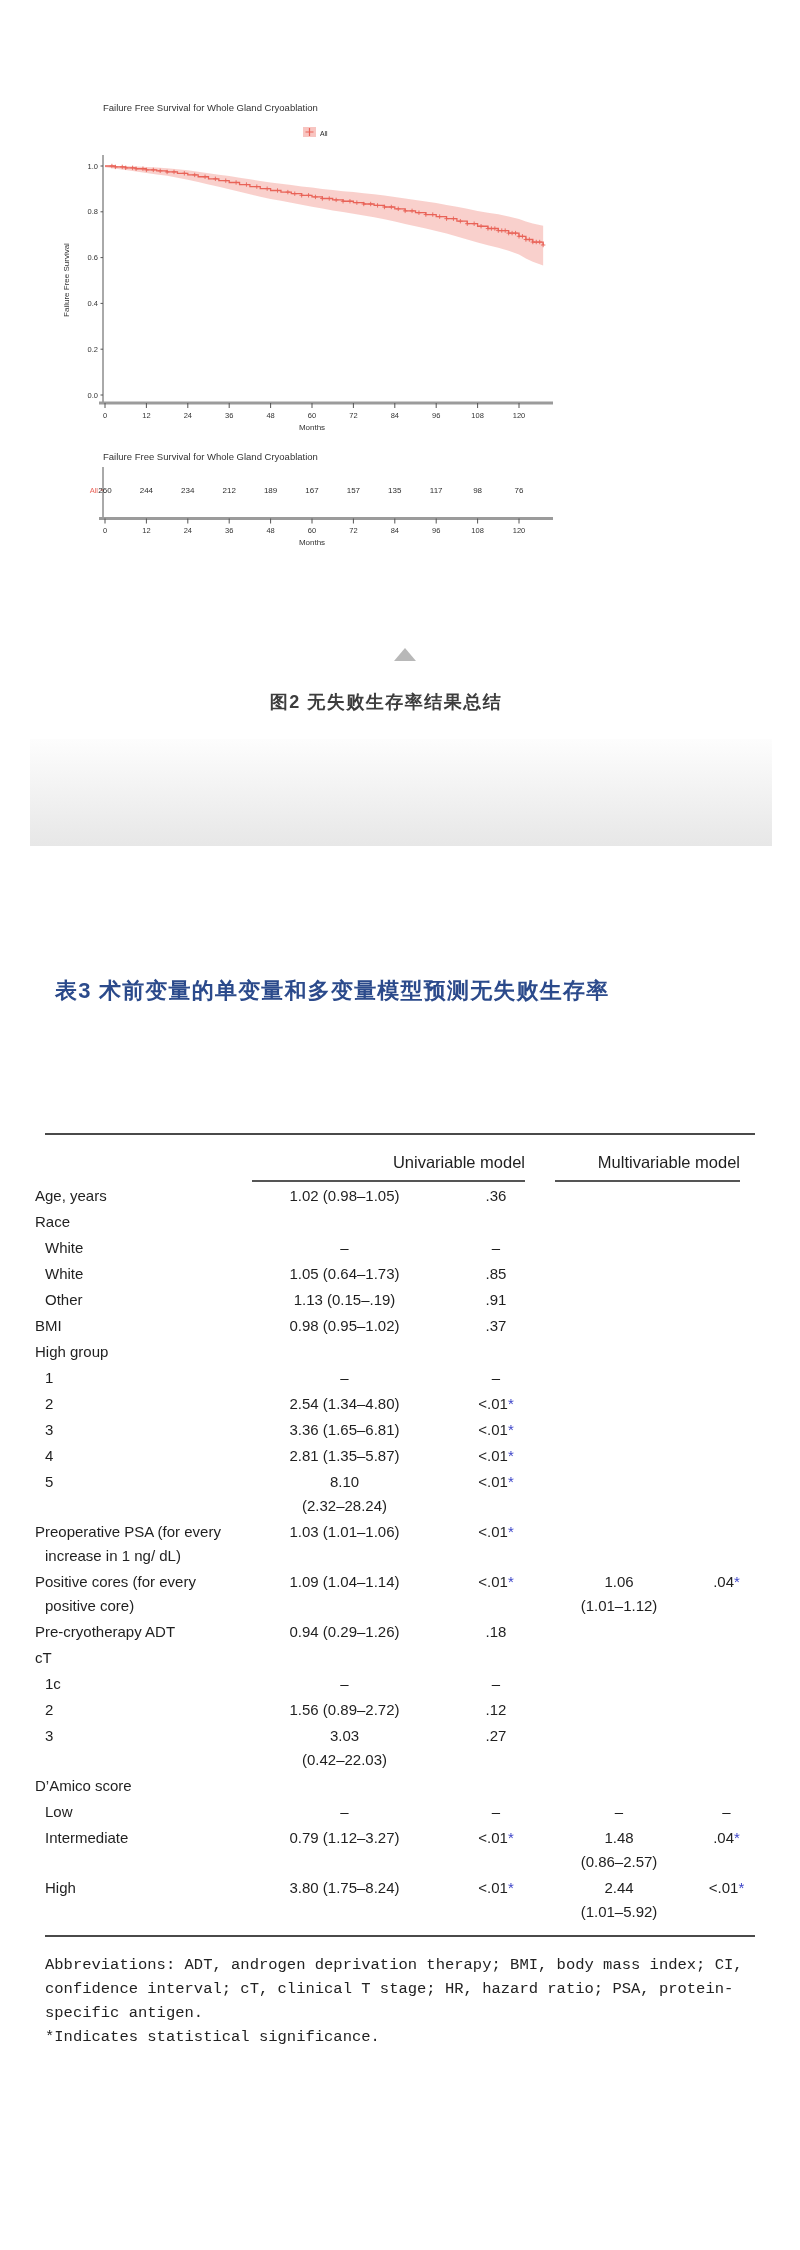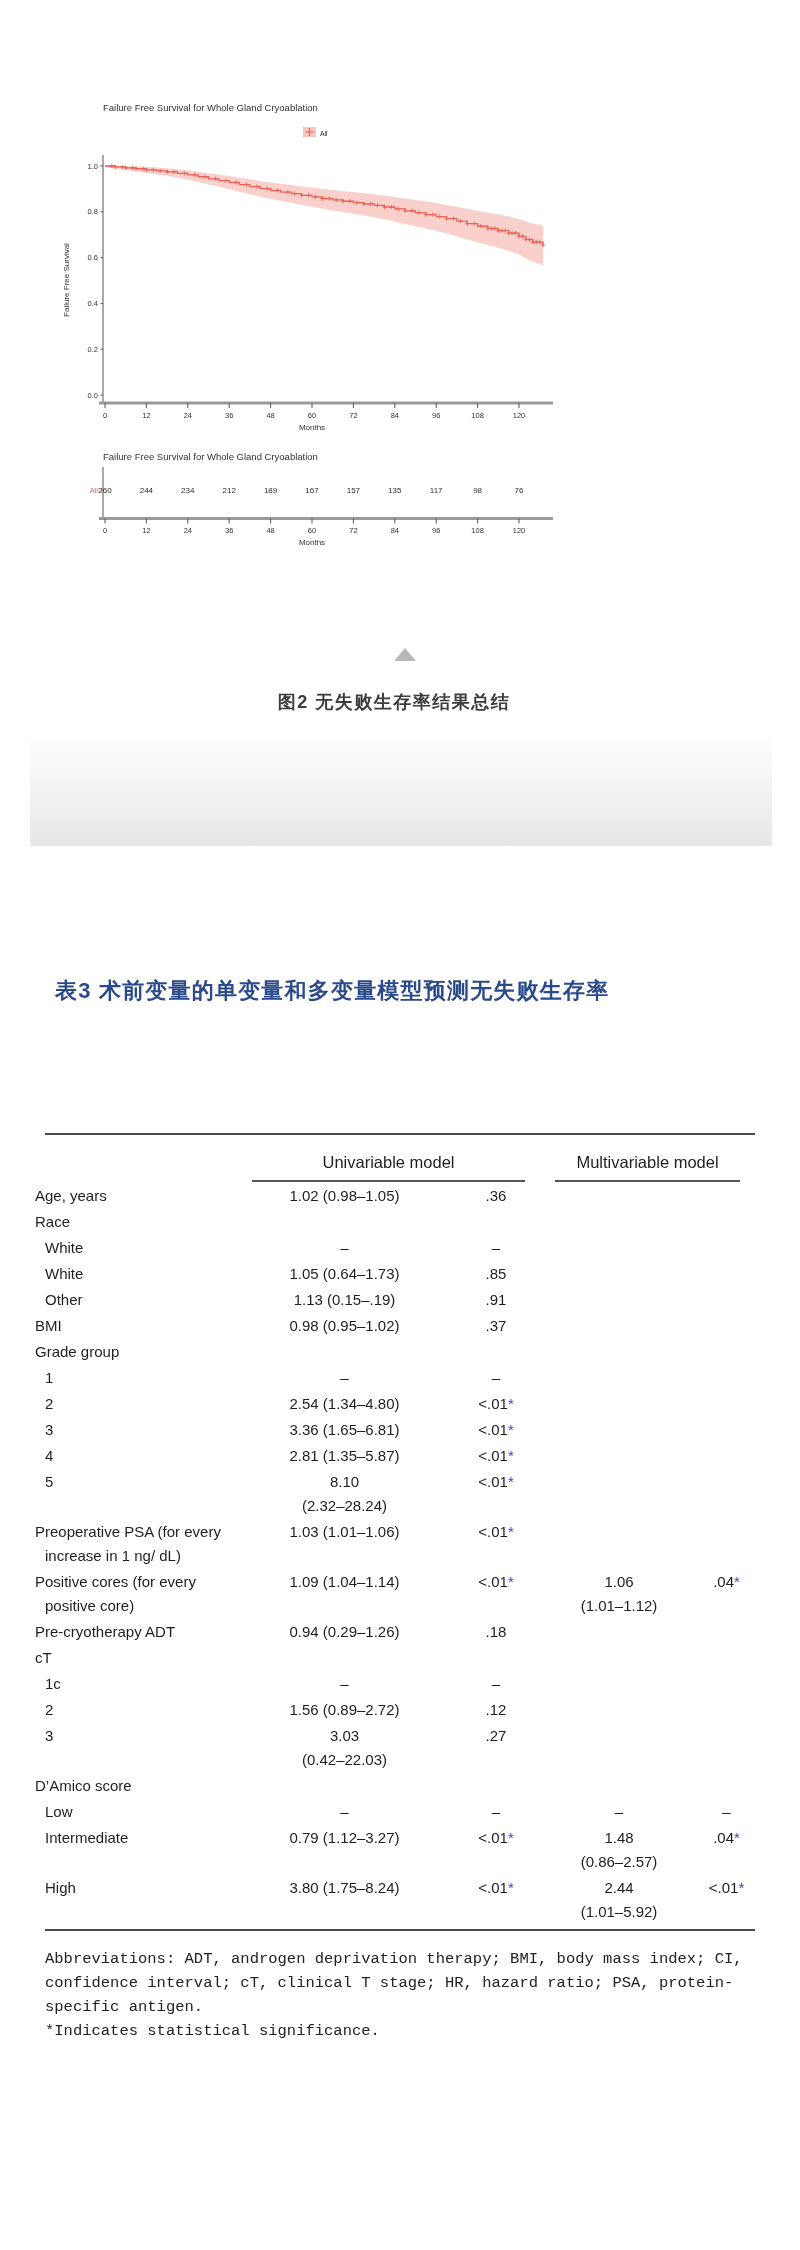--- a/index.html
+++ b/index.html
@@ -7,47 +7,47 @@
     width:800px;height:2250px;position:relative;background:#ffffff;
     font-family:"Liberation Sans",sans-serif;color:#1f1f1f;
   }
   #km-figure{position:absolute;left:55px;top:70px;}
   .collapse-triangle{
     position:absolute;left:394px;top:648px;width:0;height:0;
     border-left:11px solid transparent;border-right:11px solid transparent;
     border-bottom:13px solid #b8b8b8;cursor:pointer;
   }
   .fig-caption{
-    position:absolute;left:12px;top:690px;width:764px;text-align:center;
+    position:absolute;left:4px;top:690px;width:764px;text-align:center;
     font-size:18px;font-weight:bold;color:#3d3d3d;letter-spacing:1.5px;
   }
   .gray-band{
     position:absolute;left:30px;top:739px;width:742px;height:107px;
     background:linear-gradient(#fdfdfd,#e7e7e7);
   }
   .table-title{
     position:absolute;left:55px;top:976px;margin:0;width:720px;
     font-size:22px;font-weight:bold;letter-spacing:1.2px;
   }
   .table-wrap{position:absolute;left:45px;top:1133px;width:710px;}
   table.stat{
     width:710px;border-collapse:collapse;table-layout:fixed;
     border-top:2.5px solid #4a4a4a;font-size:15px;color:#1f1f1f;
   }
   table.stat th{font-weight:normal;vertical-align:bottom;}
   tr.grp-row th{padding-top:18px;font-size:16.5px;}
-  .spanner{margin:0 14px;padding-bottom:8px;border-bottom:2px solid #555;text-align:center;}
+  .spanner{margin:0 14px;padding-bottom:8px;border-bottom:2px solid #555;text-align:right;}
   tr.sub-row th{padding:9px 0 12px 0;font-size:15.5px;text-align:center;border-bottom:1.5px solid #4a4a4a;}
   tr.sub-row th.pcol{font-style:italic;font-family:"Liberation Serif",serif;font-size:16px;}
   table.stat td{padding:1px 0;line-height:24px;vertical-align:top;}
   td.lbl{text-align:left;}
   td.i0{padding-left:10px;text-indent:-10px;}
   td.i1{padding-left:20px;}
   td.val,td.pv{text-align:center;white-space:pre-line;}
-  tbody tr:last-child td{border-bottom:2.5px solid #4a4a4a;padding-bottom:5px;margin-top:12px;}
+  tbody tr:last-child td{border-bottom:2.5px solid #4a4a4a;padding-bottom:11px;margin-top:12px;}
   .star{color:#3c44c8;}
   .footnotes{margin-top:16px;font-size:15.5px;line-height:24px;color:#222;font-family:Liberation Mono, monospace;}
   .footnotes p{margin:0;}
 </style>
 </head>
 <body>
 
 <svg id="km-figure" width="510" height="490" viewBox="0 0 510 490" aria-label="survival-chart">
     <text x="48" y="41" font-size="9.5" fill="#333">Failure Free Survival for Whole Gland Cryoablation</text>
     <g>
@@ -339,21 +339,21 @@
           <td class="pv"></td>
         </tr>
         <tr>
           <td class="lbl i0">BMI</td>
           <td class="val">0.98 (0.95–1.02)</td>
           <td class="pv">.37</td>
           <td class="val"></td>
           <td class="pv"></td>
         </tr>
         <tr>
-          <td class="lbl i0">Grade group</td>
+          <td class="lbl i0">High group</td>
           <td class="val"></td>
           <td class="pv"></td>
           <td class="val"></td>
           <td class="pv"></td>
         </tr>
         <tr>
           <td class="lbl i1">1</td>
           <td class="val">–</td>
           <td class="pv">–</td>
           <td class="val"></td>

